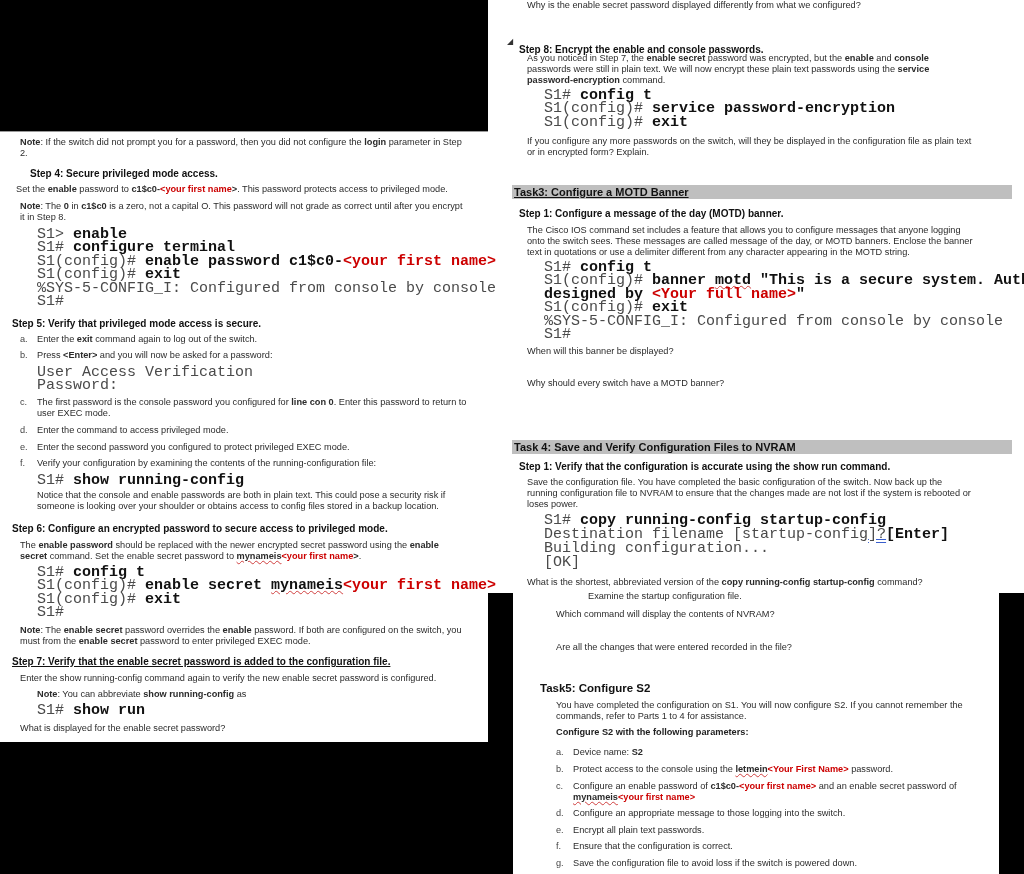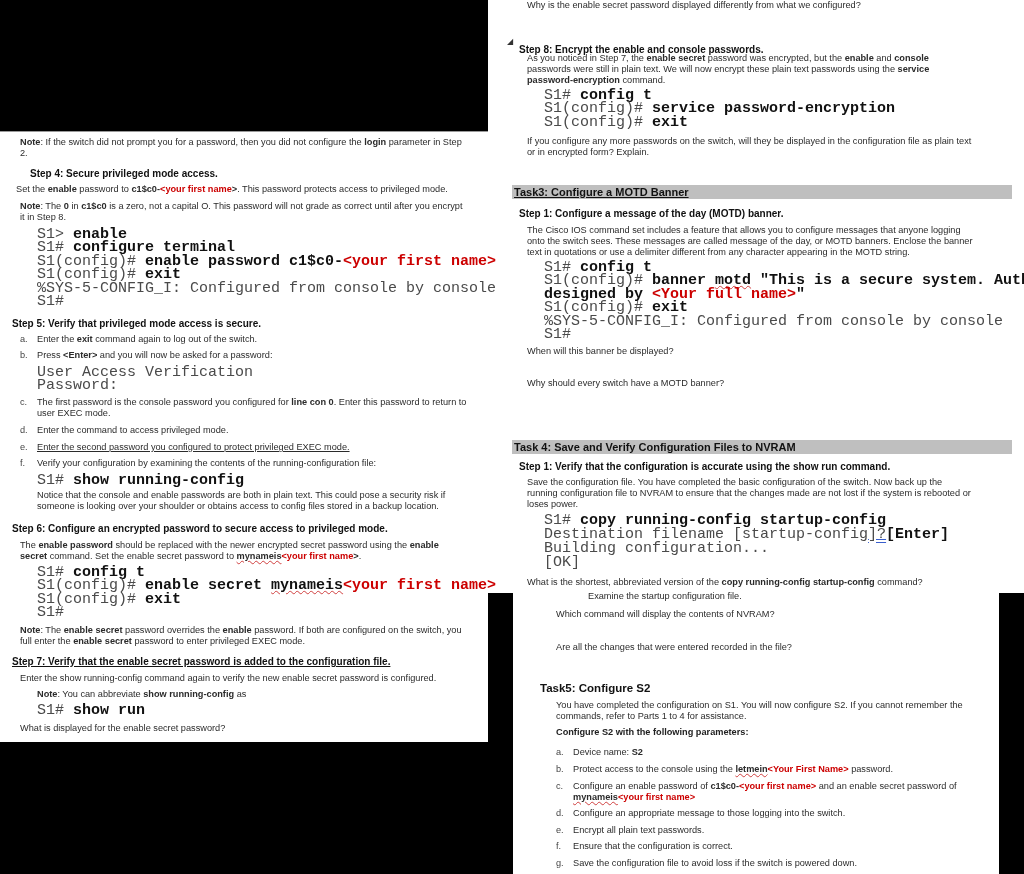--- a/index.html
+++ b/index.html
@@ -71,21 +71,21 @@
       </div>
   </div>
   <div>
     <span class="marker" style="left:20px;top:425px;">d.</span>
     <div class="blk body" style="left:37px;top:425px;">
         <div class="line"><span>Enter the command to access privileged mode.</span></div>
       </div>
   </div>
   <div>
     <span class="marker" style="left:20px;top:442px;">e.</span>
-    <div class="blk body" style="left:37px;top:442px;text-decoration:underline;">
+    <div class="blk body" style="left:37px;top:442px;">
         <div class="line"><span>Enter the second password you configured to protect privileged EXEC mode.</span></div>
       </div>
   </div>
   <div>
     <span class="marker" style="left:20px;top:458px;">f.</span>
     <div class="blk body" style="left:37px;top:458px;">
         <div class="line"><span>Verify your configuration by examining the contents of the running-configuration file:</span></div>
       </div>
   </div>
   <div class="blk code" style="left:37px;top:474px;"><div class="line"><span>S1# </span><span class="b">show running-config</span></div></div>
@@ -96,21 +96,21 @@
 </div>
 
 <div class="blk h" style="left:12px;top:522px;">Step 6: Configure an encrypted password to secure access to privileged mode.</div>
 <div class="blk body" style="left:20px;top:540px;">
     <div class="line"><span>The </span><span class="b">enable password</span><span> should be replaced with the newer encrypted secret password using the </span><span class="b">enable</span></div>
     <div class="line"><span class="b">secret</span><span> command. Set the enable secret password to </span><span class="b u">mynameis</span><span class="r">&lt;your first name</span><span class="b">&gt;</span><span>.</span></div>
   </div>
 <div class="blk code" style="left:37px;top:566px;"><div class="line"><span>S1# </span><span class="b">config t</span></div><div class="line"><span>S1(config)# </span><span class="b">enable secret </span><span class="b u">mynameis</span><span class="r">&lt;your first name&gt;</span></div><div class="line"><span>S1(config)# </span><span class="b">exit</span></div><div class="line"><span>S1#</span></div></div>
 <div class="blk body" style="left:20px;top:625px;">
     <div class="line"><span class="b">Note</span><span>: The </span><span class="b">enable secret</span><span> password overrides the </span><span class="b">enable</span><span> password. If both are configured on the switch, you</span></div>
-    <div class="line"><span>full enter the </span><span class="b">enable secret</span><span> password to enter privileged EXEC mode.</span></div>
+    <div class="line"><span>must from the </span><span class="b">enable secret</span><span> password to enter privileged EXEC mode.</span></div>
   </div>
 
 <div class="blk h" style="left:12px;top:655px;text-decoration:underline;">Step 7: Verify that the enable secret password is added to the configuration file.</div>
 <div class="blk body" style="left:20px;top:673px;">
     <div class="line"><span>Enter the show running-config command again to verify the new enable secret password is configured.</span></div>
   </div>
 <div class="blk body" style="left:37px;top:689px;">
     <div class="line"><span class="b">Note</span><span>: You can abbreviate </span><span class="b">show running-config</span><span> as</span></div>
   </div>
 <div class="blk code" style="left:37px;top:704px;"><div class="line"><span>S1# </span><span class="b">show run</span></div></div>

